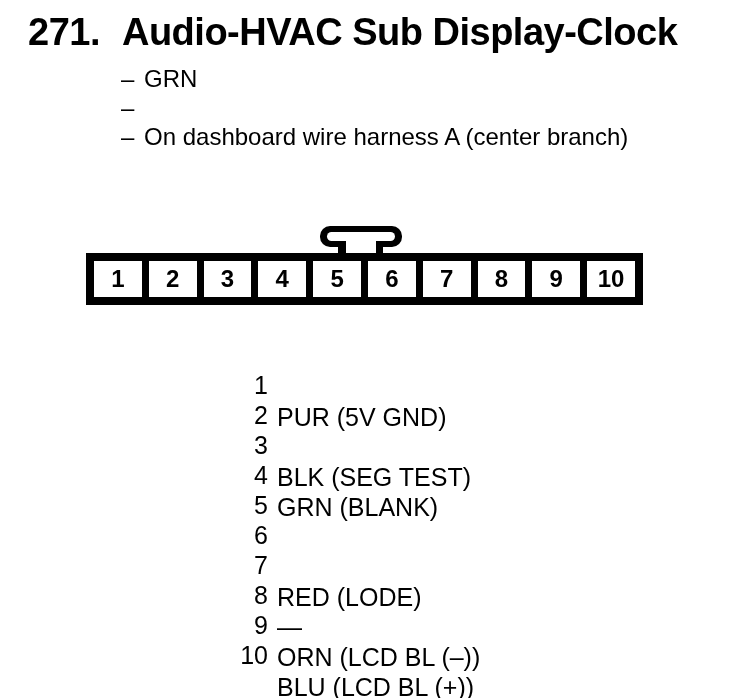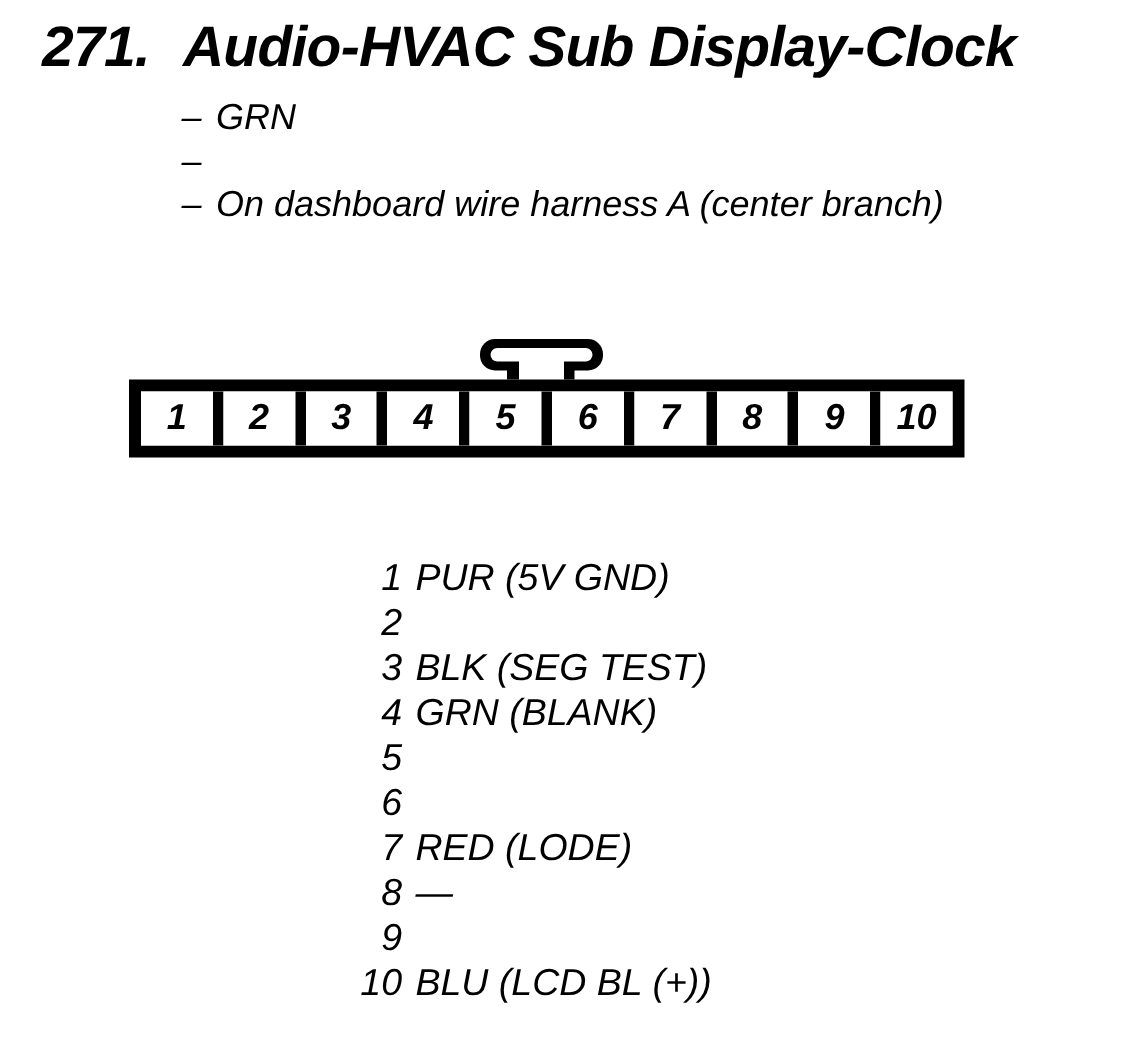--- a/index.html
+++ b/index.html
@@ -4,21 +4,21 @@
 <style>
   html, body { margin: 0; padding: 0; }
   body {
     width: 752px; height: 698px;
     background: #ffffff;
     font-family: "Liberation Sans", sans-serif;
     color: #000000;
     position: relative;
     overflow: hidden;
   }
-  .page { position: absolute; inset: 0; background: #fff; font-style: italic; }
+  .page { position: absolute; inset: 0; background: #fff; }
 
   
   .title-row {
     position: absolute; left: 28px; top: 12px;
     display: flex; align-items: baseline;
     font-weight: bold; font-size: 38px; line-height: 1.1;
     letter-spacing: -0.5px; white-space: nowrap;
   }
   .title-num { margin-right: 22px; }
 
@@ -51,21 +51,21 @@
   }
   .pin-cell:last-child { border-right: none; }
 
   
   .pinout {
     position: absolute; left: 229px; top: 370px;
     font-size: 25px; line-height: 30px; white-space: nowrap;
   }
   .pinout-row { display: flex; height: 30px; }
   .pin-number { display: inline-block; width: 39px; text-align: right; }
-  .pin-label { margin-left: 9px; }
+  .pin-label { margin-left: 9px; margin-top: 32px; }
 </style>
 </head>
 <body>
 
 <div class="page">
 
   <div class="title-row">
     <span class="title-num">271.</span>
     <span class="title-text">Audio-HVAC Sub Display-Clock</span>
   </div>
@@ -129,20 +129,21 @@
       <div class="pinout-row">
       <span class="pin-number">7</span>
       <span class="pin-label">RED (LODE)</span>
     </div>
       <div class="pinout-row">
       <span class="pin-number">8</span>
       <span class="pin-label">—</span>
     </div>
       <div class="pinout-row">
       <span class="pin-number">9</span>
+      <span class="pin-label">ORN (LCD BL (–))</span>
     </div>
       <div class="pinout-row">
       <span class="pin-number">10</span>
       <span class="pin-label">BLU (LCD BL (+))</span>
     </div>
     </div>
 
 </div>
 
 </body></html>

